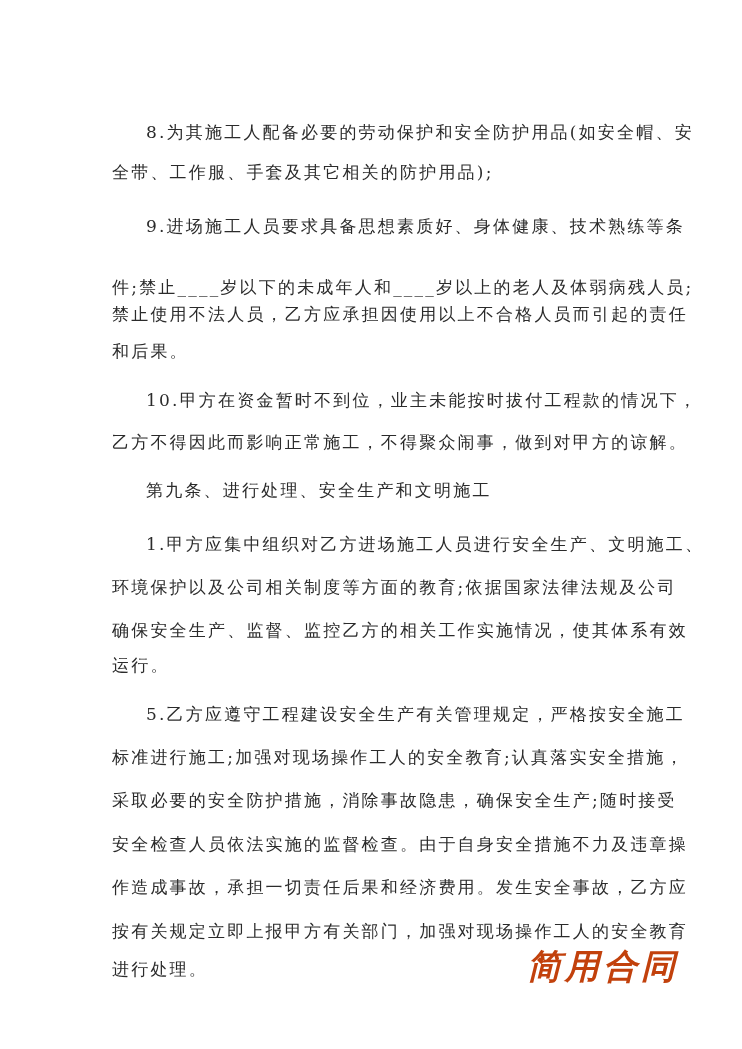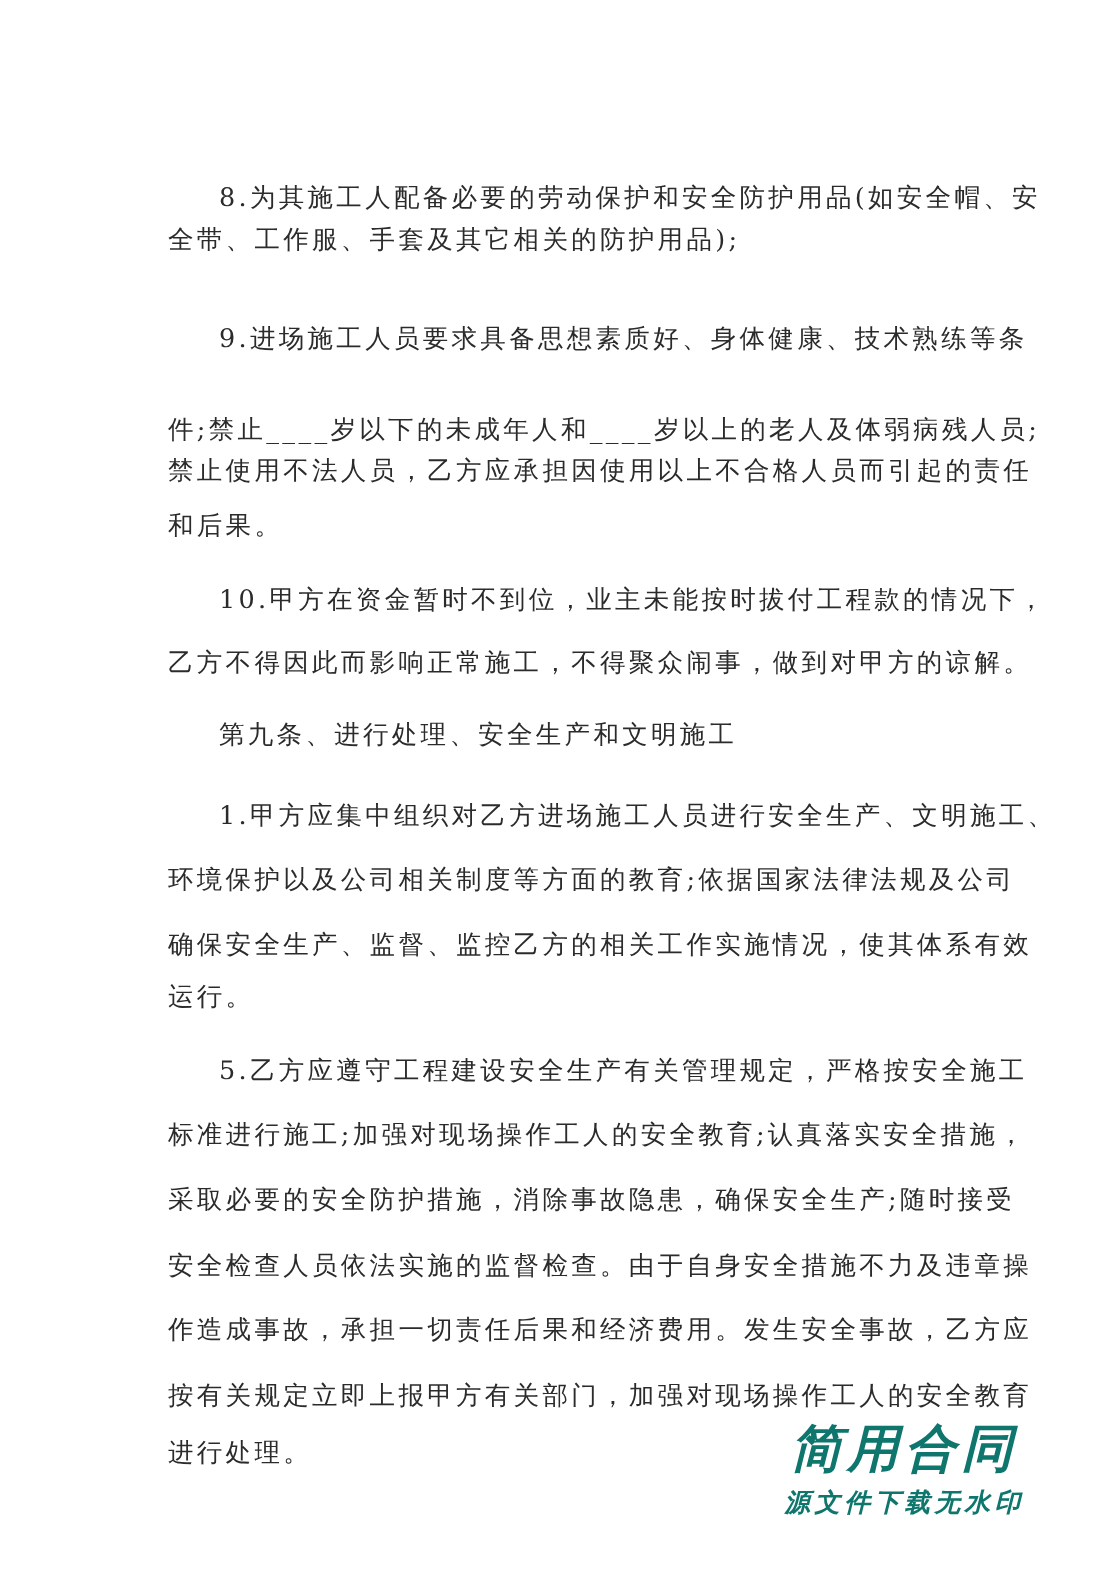--- a/index.html
+++ b/index.html
@@ -29,21 +29,21 @@
     white-space: nowrap;
     letter-spacing: 2.2px;
   }
   .indent { left: 146px; }
   .watermark {
     position: absolute;
     left: 508px;
     top: 918px;
     width: 190px;
     text-align: center;
-    color: #0f766e;
+    color: #c2410c;
     font-family: "DejaVu Sans", "Liberation Sans", sans-serif;
     font-weight: bold;
     font-style: italic;
     user-select: none;
   }
   .wm-title {
     font-size: 34px;
     letter-spacing: 4px;
     line-height: 40px;
   }
@@ -53,21 +53,21 @@
     line-height: 24px;
     margin-top: 4px;
   }
 </style>
 </head>
 <body>
 
 <div class="page">
   <div>
     <div class="line indent" style="top:93px">8.为其施工人配备必要的劳动保护和安全防护用品(如安全帽、安</div>
-    <div class="line" style="top:121px">全带、工作服、手套及其它相关的防护用品);</div>
+    <div class="line" style="top:133px">全带、工作服、手套及其它相关的防护用品);</div>
 
     <div class="line indent" style="top:187px">9.进场施工人员要求具备思想素质好、身体健康、技术熟练等条</div>
     <div class="line" style="top:248px">件;禁止____岁以下的未成年人和____岁以上的老人及体弱病残人员;</div>
     <div class="line" style="top:275px">禁止使用不法人员，乙方应承担因使用以上不合格人员而引起的责任</div>
     <div class="line" style="top:312px">和后果。</div>
 
     <div class="line indent" style="top:361px">10.甲方在资金暂时不到位，业主未能按时拔付工程款的情况下，</div>
     <div class="line" style="top:403px">乙方不得因此而影响正常施工，不得聚众闹事，做到对甲方的谅解。</div>
 
     <div class="line indent" style="top:451px">第九条、进行处理、安全生产和文明施工</div>
@@ -81,15 +81,14 @@
     <div class="line" style="top:718px">标准进行施工;加强对现场操作工人的安全教育;认真落实安全措施，</div>
     <div class="line" style="top:761px">采取必要的安全防护措施，消除事故隐患，确保安全生产;随时接受</div>
     <div class="line" style="top:805px">安全检查人员依法实施的监督检查。由于自身安全措施不力及违章操</div>
     <div class="line" style="top:848px">作造成事故，承担一切责任后果和经济费用。发生安全事故，乙方应</div>
     <div class="line" style="top:892px">按有关规定立即上报甲方有关部门，加强对现场操作工人的安全教育</div>
     <div class="line" style="top:930px">进行处理。</div>
   </div>
 
   <div class="watermark">
     <div class="wm-title">简用合同</div>
-    <div class="wm-sub">源文件下载无水印</div>
   </div>
 </div>
 
 </body></html>

